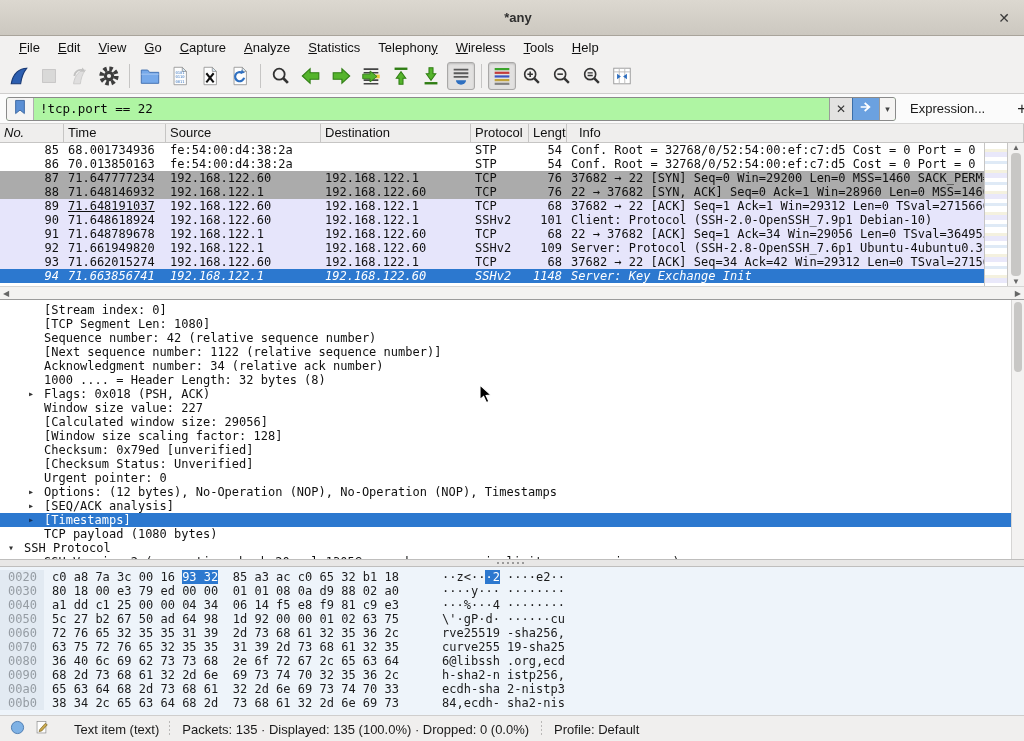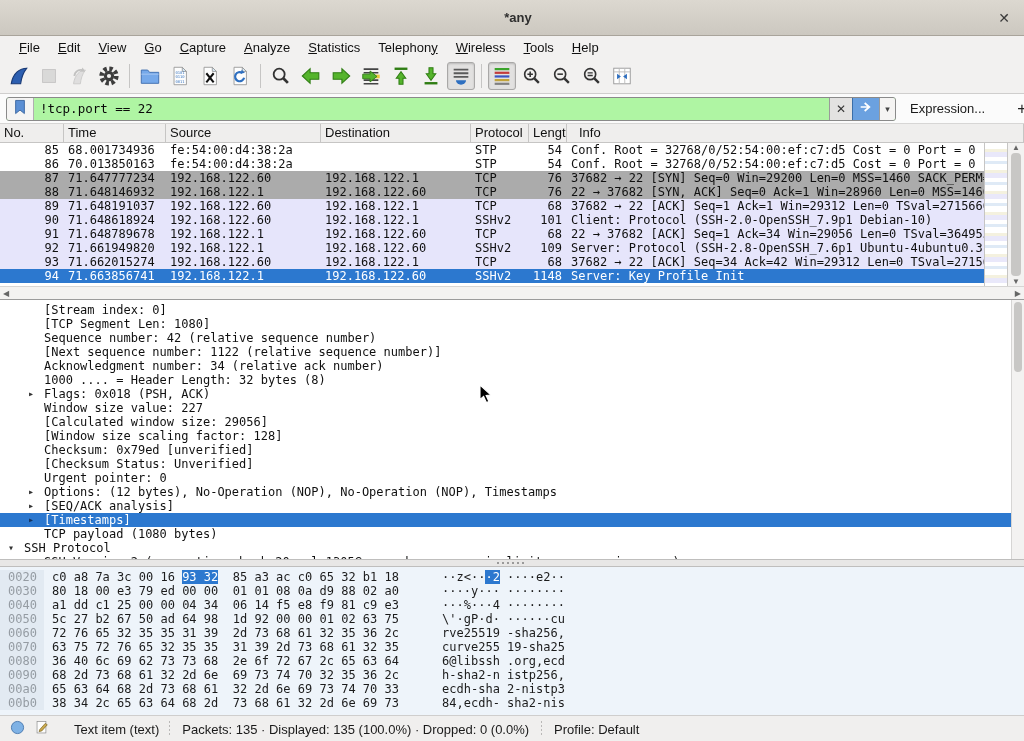--- a/index.html
+++ b/index.html
@@ -47,21 +47,21 @@
           white-space:nowrap;font-size:13px;color:#111;}
   .pl-main{flex:1;display:flex;min-height:0;}
   .pl-body{flex:1;overflow:hidden;background:#fff;}
   .pl-row{display:flex;height:14px;line-height:14px;font-family:"DejaVu Sans Mono","Liberation Mono",monospace;
           font-size:12px;white-space:nowrap;}
   .pl-cell{overflow:hidden;box-sizing:border-box;padding-left:4px;flex:0 0 auto;}
   .pl-cell.r{text-align:right;padding-right:5px;padding-left:0;}
   .pl-row.white{background:#fff;color:#101010;}
   .pl-row.gray{background:#ababab;color:#101010;}
   .pl-row.lavender{background:#e6e5fb;color:#101010;}
-  .pl-row.selected{background:#2c78cf;color:#fff;}
+  .pl-row.selected{background:#2c78cf;color:#fff;font-style:italic;}
   .minimap{flex:0 0 22px;border-left:1px solid #c6c5c4;background:
      repeating-linear-gradient(#ffffff 0 6px,#f4f1df 6px 9px,#e9e8fa 9px 14px,#ffffff 14px 18px,#dfeaf6 18px 21px);}
   .vsb{flex:0 0 16px;border-left:1px solid #c6c5c4;background:#f3f2f1;display:flex;flex-direction:column;
        align-items:center;justify-content:space-between;font-size:8px;color:#666;}
   .vsb .thumb{width:10px;flex:1;margin:1px 0;background:#c8c7c5;border-radius:4px;}
   .hsb{height:12px;flex:0 0 auto;background:#f3f2f1;border-top:1px solid #d6d5d4;display:flex;align-items:center;
        justify-content:space-between;font-size:8px;color:#666;padding:0 3px;}
   
   .details{height:260px;background:#fff;position:relative;overflow:hidden;border-bottom:1px solid #bfbebd;
            font-family:"DejaVu Sans Mono","Liberation Mono",monospace;font-size:12px;padding-top:3px;box-sizing:border-box;}
@@ -310,21 +310,21 @@
       </span>
       <span class="dd-btn">▾</span>
     </div>
     <span class="expr-btn">Expression...</span>
     <span class="fb-sep"></span>
     <span class="plus-btn">+</span>
   </div>
 
   <div class="packet-list">
     <div class="pl-header" id="pl-header">
-        <div class="pl-col" style="flex: 0 0 64px;">No.</div>
+        <div class="pl-col" style="flex: 0 0 64px; font-style: italic;">No.</div>
         <div class="pl-col" style="flex: 0 0 102px;">Time</div>
         <div class="pl-col" style="flex: 0 0 155px;">Source</div>
         <div class="pl-col" style="flex: 0 0 150px;">Destination</div>
         <div class="pl-col" style="flex: 0 0 58px;">Protocol</div>
         <div class="pl-col" style="flex: 0 0 38px;">Length</div>
         <div class="pl-col" style="flex: 1 1 0%; margin-left: 8px;">Info</div>
       </div>
     <div class="pl-main">
       <div class="pl-body" id="pl-body">
           <div class="pl-row white">
@@ -358,21 +358,21 @@
             <span class="pl-cell r" style="flex: 0 0 64px;">88</span>
             <span class="pl-cell" style="flex: 0 0 102px;">71.648146932</span>
             <span class="pl-cell" style="flex: 0 0 155px;">192.168.122.1</span>
             <span class="pl-cell" style="flex: 0 0 150px;">192.168.122.60</span>
             <span class="pl-cell" style="flex: 0 0 58px;">TCP</span>
             <span class="pl-cell r" style="flex: 0 0 38px;">76</span>
             <span class="pl-cell" style="flex: 1 1 0%;">22 → 37682 [SYN, ACK] Seq=0 Ack=1 Win=28960 Len=0 MSS=1460</span>
           </div>
           <div class="pl-row lavender">
             <span class="pl-cell r" style="flex: 0 0 64px;">89</span>
-            <span class="pl-cell" style="flex: 0 0 102px;">71.648191037</span>
+            <span class="pl-cell" style="flex: 0 0 102px; text-decoration: underline;">71.648191037</span>
             <span class="pl-cell" style="flex: 0 0 155px;">192.168.122.60</span>
             <span class="pl-cell" style="flex: 0 0 150px;">192.168.122.1</span>
             <span class="pl-cell" style="flex: 0 0 58px;">TCP</span>
             <span class="pl-cell r" style="flex: 0 0 38px;">68</span>
             <span class="pl-cell" style="flex: 1 1 0%;">37682 → 22 [ACK] Seq=1 Ack=1 Win=29312 Len=0 TSval=2715660</span>
           </div>
           <div class="pl-row lavender">
             <span class="pl-cell r" style="flex: 0 0 64px;">90</span>
             <span class="pl-cell" style="flex: 0 0 102px;">71.648618924</span>
             <span class="pl-cell" style="flex: 0 0 155px;">192.168.122.60</span>
@@ -408,21 +408,21 @@
             <span class="pl-cell r" style="flex: 0 0 38px;">68</span>
             <span class="pl-cell" style="flex: 1 1 0%;">37682 → 22 [ACK] Seq=34 Ack=42 Win=29312 Len=0 TSval=27156</span>
           </div>
           <div class="pl-row selected">
             <span class="pl-cell r" style="flex: 0 0 64px;">94</span>
             <span class="pl-cell" style="flex: 0 0 102px;">71.663856741</span>
             <span class="pl-cell" style="flex: 0 0 155px;">192.168.122.1</span>
             <span class="pl-cell" style="flex: 0 0 150px;">192.168.122.60</span>
             <span class="pl-cell" style="flex: 0 0 58px;">SSHv2</span>
             <span class="pl-cell r" style="flex: 0 0 38px;">1148</span>
-            <span class="pl-cell" style="flex: 1 1 0%;">Server: Key Profile Init</span>
+            <span class="pl-cell" style="flex: 1 1 0%;">Server: Key Exchange Init</span>
           </div>
         </div>
       <div class="minimap"></div>
       <div class="vsb">
         <span>▲</span>
         <span class="thumb"></span>
         <span>▼</span>
       </div>
     </div>
     <div class="hsb">

